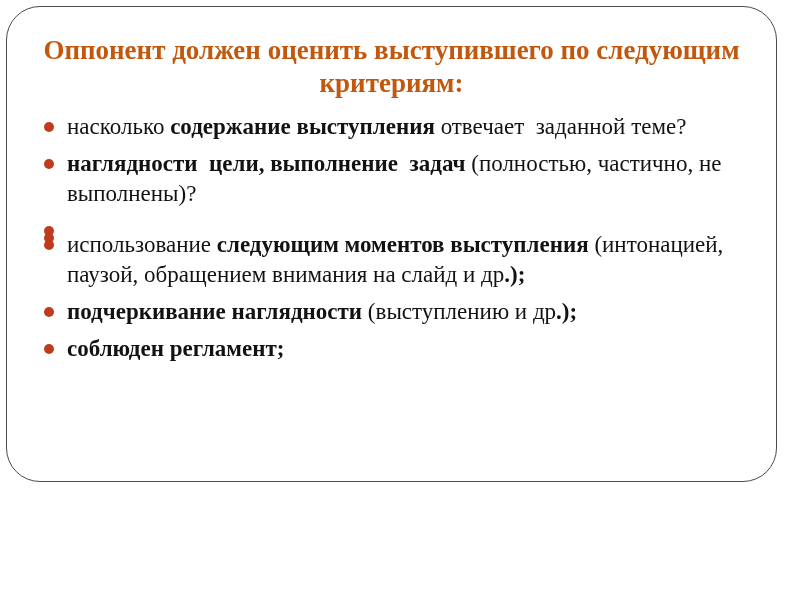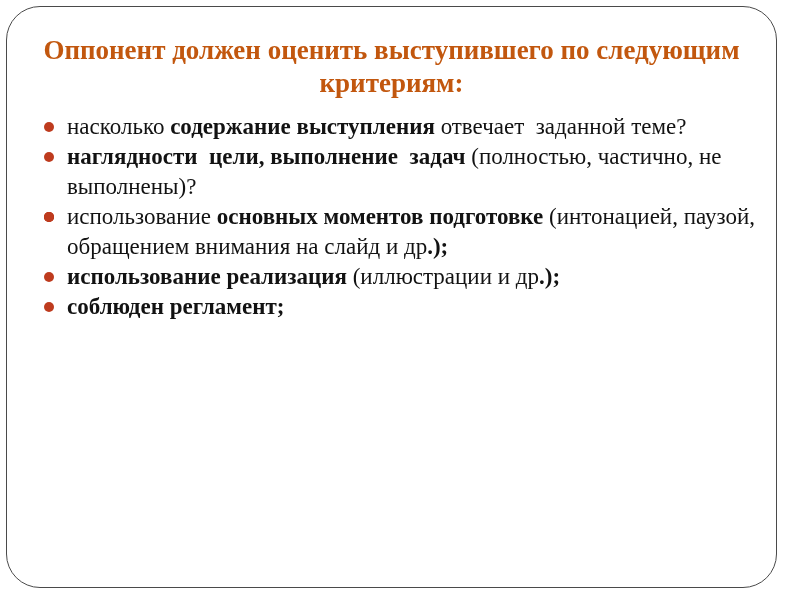--- a/index.html
+++ b/index.html
@@ -14,41 +14,41 @@
     width:800px;height:600px;
     background:var(--bg);
     font-family:"Liberation Serif","DejaVu Serif",serif;
     overflow:hidden;
     position:relative;
   }
   .slide{position:absolute;inset:0;}
   .frame{
     position:absolute;
     left:6px;top:6px;
-    width:771px;height:582px;
+    width:771px;height:476px;
     border:1.5px solid var(--border-color);
     border-radius:34px;
     box-sizing:border-box;
     background:var(--bg);
   }
   .title{
     margin:27px 34px 0 34px;
     text-align:center;
     font-size:27px;
     line-height:1.22;
     font-weight:bold;
     color:var(--title-color);
   }
   ul.bullets{
     list-style:none;
     margin:12px 0 0 0;
     padding:0 14px 0 60px;
     display:flex;
     flex-direction:column;
-    gap:0;
+    gap:7px;
   }
   ul.bullets li{
     position:relative;
     font-size:23px;
     line-height:30px;
     color:var(--text-color);
     white-space:pre-wrap;
   }
   ul.bullets li .dot{
     position:absolute;
@@ -63,18 +63,18 @@
 <body>
 
 <div class="slide">
   <div class="frame">
     <h1 class="title">Оппонент должен оценить выступившего по следующим критериям:</h1>
     <ul class="bullets">
         <li><span class="dot"></span><span><span>насколько </span><span class="b">содержание выступления</span><span> отвечает  заданной теме?</span></span></li>
         <li><span class="dot"></span><span><span class="b">наглядности  цели, выполнение  задач </span><span>(полностью, частично, не выполнены)?</span></span></li>
         <li><span class="dot"></span></li>
         <li><span class="dot"></span></li>
-        <li><span class="dot"></span><span><span>использование </span><span class="b">основных моментов подготовке </span><span>(интонацией, паузой, обращением внимания на слайд и др</span><span class="b">.);</span></span></li>
-        <li><span class="dot"></span><span><span class="b">использование реализация </span><span>(иллюстрации и др</span><span class="b">.);</span></span></li>
+        <li><span class="dot"></span><span><span>использование </span><span class="b">следующим моментов выступления </span><span>(интонацией, паузой, обращением внимания на слайд и др</span><span class="b">.);</span></span></li>
+        <li><span class="dot"></span><span><span class="b">подчеркивание наглядности </span><span>(выступлению и др</span><span class="b">.);</span></span></li>
         <li><span class="dot"></span><span><span class="b">соблюден регламент;</span></span></li>
       </ul>
   </div>
 </div>
 
 </body></html>

